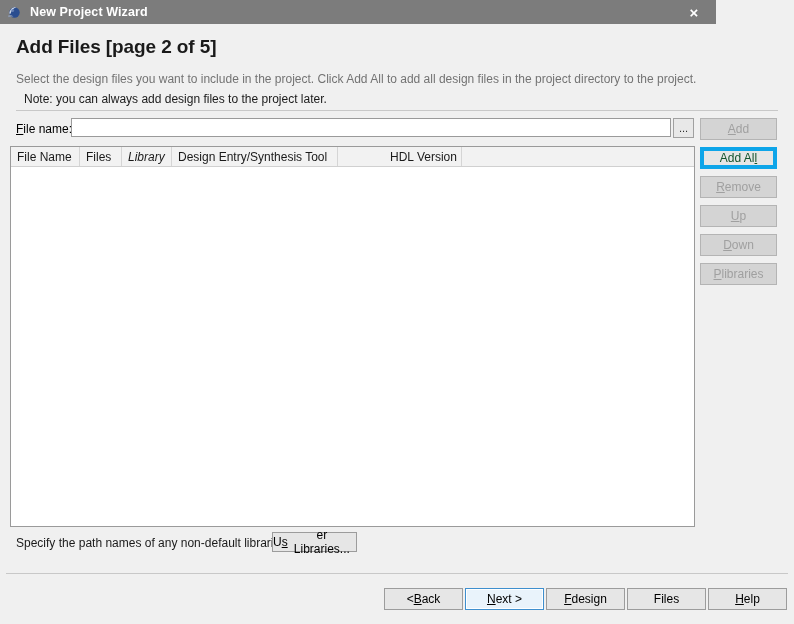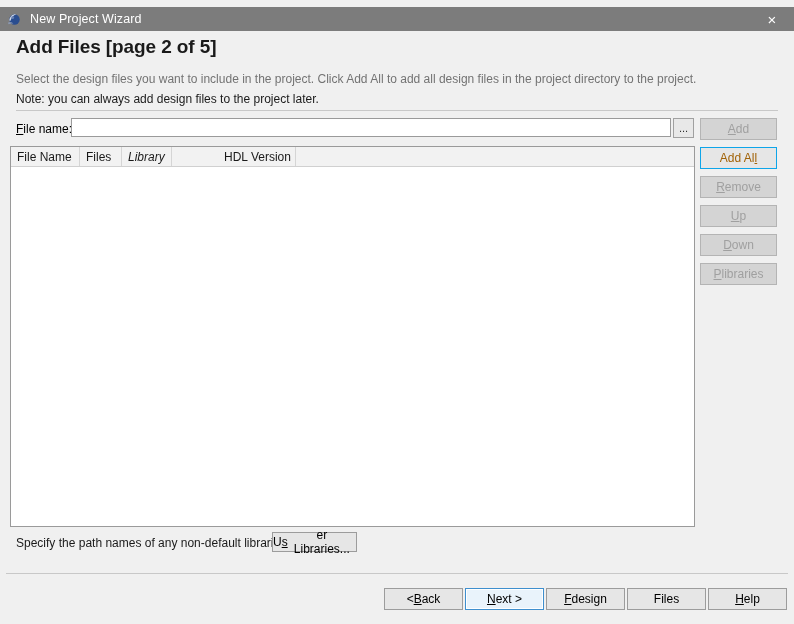--- a/index.html
+++ b/index.html
@@ -13,26 +13,27 @@
     font-family: "Liberation Sans", sans-serif;
     font-size: 12px;
     color: #000000;
     overflow: hidden;
     position: relative;
   }
 
   
   .titlebar {
     position: absolute;
-    left: 0; top: 7px;
-    width: 794px;
+    left: 0; top: 0;
+    width: 716px;
     height: 24px;
     background: #7c7c7c;
     display: flex;
     align-items: center;
+    font-weight: bold;
   }
   .title-icon {
     width: 16px; height: 16px;
     margin-left: 6px;
     position: relative;
     flex: none;
   }
   .title-icon svg { display: block; }
   .title-text {
     margin-left: 8px;
@@ -69,21 +70,21 @@
   .desc-line1 {
     position: absolute;
     left: 16px;
     top: 72px;
     font-size: 12px;
     color: #737373;
     white-space: nowrap;
   }
   .desc-line2 {
     position: absolute;
-    left: 16px;
+    left: 24px;
     top: 92px;
     font-size: 12px;
     color: #1a1a1a;
     white-space: nowrap;
   }
 
   
   .sep-top {
     position: absolute;
     left: 16px;
@@ -158,22 +159,22 @@
     font-size: 12px;
     color: #a0a0a0;
     display: flex;
     align-items: center;
     justify-content: center;
     cursor: default;
     padding: 0;
   }
   .side-btn.enabled {
     background: #e6e6e6;
-    border: 1px solid #0ea5e9;
-    color: #a16207;
+    border: 4px solid #0ea5e9;
+    color: #14532d;
   }
 
   
   .filelist {
     position: absolute;
     left: 10px;
     top: 146px;
     width: 685px;
     height: 381px;
     box-sizing: border-box;
@@ -320,20 +321,21 @@
 <button class="side-btn" style="top:263px">
     <span class="u">P</span>
     <span>libraries</span>
   </button>
 
 <div class="filelist">
   <div class="filelist-header">
     <div class="fl-col c0">File Name</div>
     <div class="fl-col c1">Files</div>
     <div class="fl-col c2">Library</div>
+    <div class="fl-col c3">Design Entry/Synthesis Tool</div>
     <div class="fl-col c4">HDL Version</div>
     <div class="fl-col c5"></div>
   </div>
   <div class="filelist-body"></div>
 </div>
 
 <div class="lib-text">Specify the path names of any non-default libraries.</div>
 <button class="lib-btn">
     <span>U</span>
     <span class="u">s</span>

